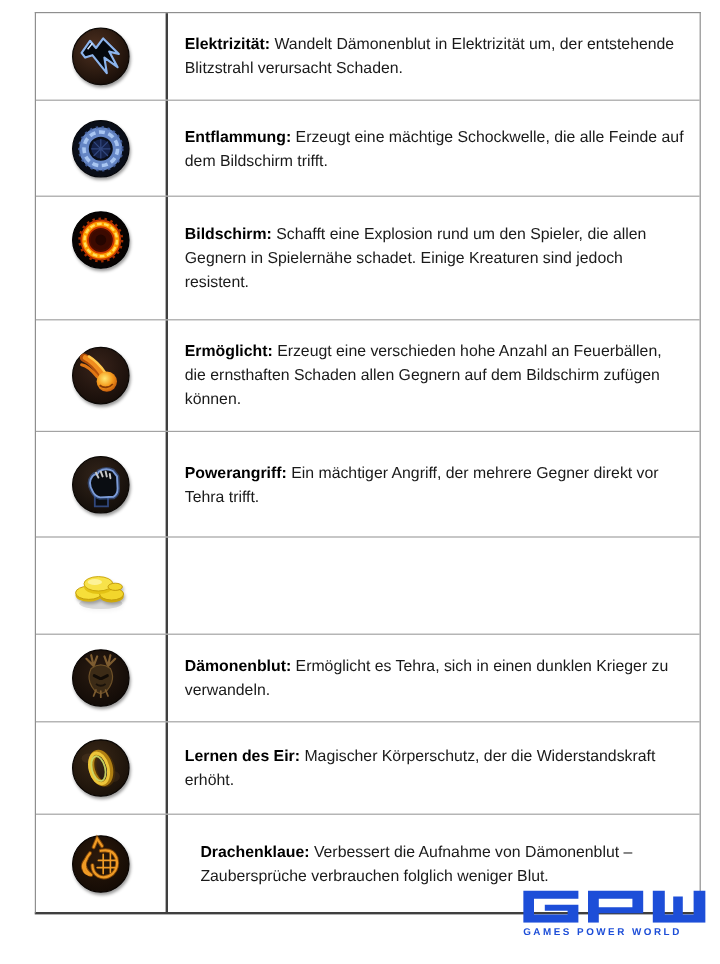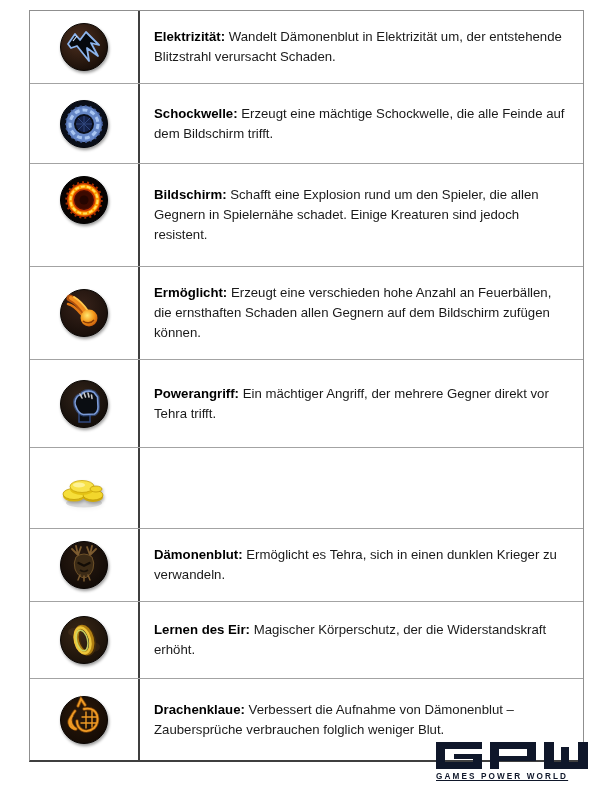--- a/index.html
+++ b/index.html
@@ -16,21 +16,21 @@
   }
   .row { display:flex; box-sizing:border-box; border-bottom:1px solid #a3a3a3; }
   .row:nth-child(1){height:73px}
   .row:nth-child(2){height:80px}
   .row:nth-child(3){height:103px}
   .row:nth-child(4){height:93px}
   .row:nth-child(5){height:88px}
   .row:nth-child(6){height:81px}
   .row:nth-child(7){height:73px}
   .row:nth-child(8){height:77px}
-  .row:nth-child(9){height:81px; border-bottom:none;}
+  .row:nth-child(9){height:81px; border-bottom:none;gap:13px;}
   .icon-cell {
     width:110px; min-width:110px; box-sizing:border-box;
     border-right:2px solid #3f3f3f;
     display:flex; align-items:center; justify-content:center;
   }
   .row-top-icon .icon-cell { align-items:flex-start; padding-top:10px; }
   .text-cell {
     flex:1; display:flex; align-items:center;
     padding:4px 12px 4px 14px; box-sizing:border-box;
   }
@@ -80,21 +80,21 @@
           <circle cx="26" cy="26" r="14" fill="none" stroke="#6f93d8" stroke-width="8" opacity="0.9"></circle>
           <circle cx="26" cy="26" r="14" fill="none" stroke="#a9c6f2" stroke-width="3" stroke-dasharray="5 3"></circle>
           <circle cx="26" cy="26" r="18" fill="none" stroke="#4a66a8" stroke-width="2" stroke-dasharray="2 3" opacity="0.8"></circle>
           <circle cx="26" cy="26" r="8" fill="#15224a"></circle>
           <g stroke="#31477e" stroke-width="1">
             <path d="M26 18 v16 M18 26 h16 M20 20 l12 12 M32 20 l-12 12"></path>
           </g>
         </svg>
       </div>
       <div class="text-cell">
-        <p><strong>Schockwelle:</strong> <span>Erzeugt eine mächtige Schockwelle, die alle Feinde auf dem Bildschirm trifft.</span></p>
+        <p><strong>Entflammung:</strong> <span>Erzeugt eine mächtige Schockwelle, die alle Feinde auf dem Bildschirm trifft.</span></p>
       </div>
     </div>
 
     <div class="row row-top-icon">
       <div class="icon-cell">
         <svg class="skill-icon" viewBox="0 0 52 52" aria-label="explosion-icon">
           <circle cx="26" cy="26" r="23.5" fill="#070302" stroke="#000"></circle>
           <circle cx="26" cy="26" r="13" fill="#4a0d00"></circle>
           <circle cx="26" cy="26" r="13.5" fill="none" stroke="#d43c00" stroke-width="7" opacity="0.95"></circle>
           <circle cx="26" cy="26" r="13.5" fill="none" stroke="#ff9d00" stroke-width="4"></circle>
@@ -250,21 +250,21 @@
           </g>
         </svg>
       </div>
       <div class="text-cell">
         <p><strong>Drachenklaue:</strong> <span>Verbessert die Aufnahme von Dämonenblut – Zaubersprüche verbrauchen folglich weniger Blut.</span></p>
       </div>
     </div>
 
   </div>
 
-  <div class="gpw-logo" style="color: #0f172a; text-decoration: underline;">
+  <div class="gpw-logo" style="color: #1d4ed8;">
     <div class="gpw-letters">
       <svg viewBox="0 0 152 27" aria-label="GPW">
         <path fill="currentColor" d="M0 0h46v7H0z M0 0h9v27H0z M0 20h46v7H0z M18 12h28v5H18z M37 12h9v10h-9z
                                      M54 0h46v7H54z M54 0h9v27h-9z M91 0h9v19h-9z M54 14h46v5H54z
                                      M108 0h10v27h-10z M125 5h8v22h-8z M142 0h10v27h-10z M108 20h44v7H108z"></path>
       </svg>
     </div>
     <div class="gpw-tagline">GAMES POWER WORLD</div>
   </div>
 

